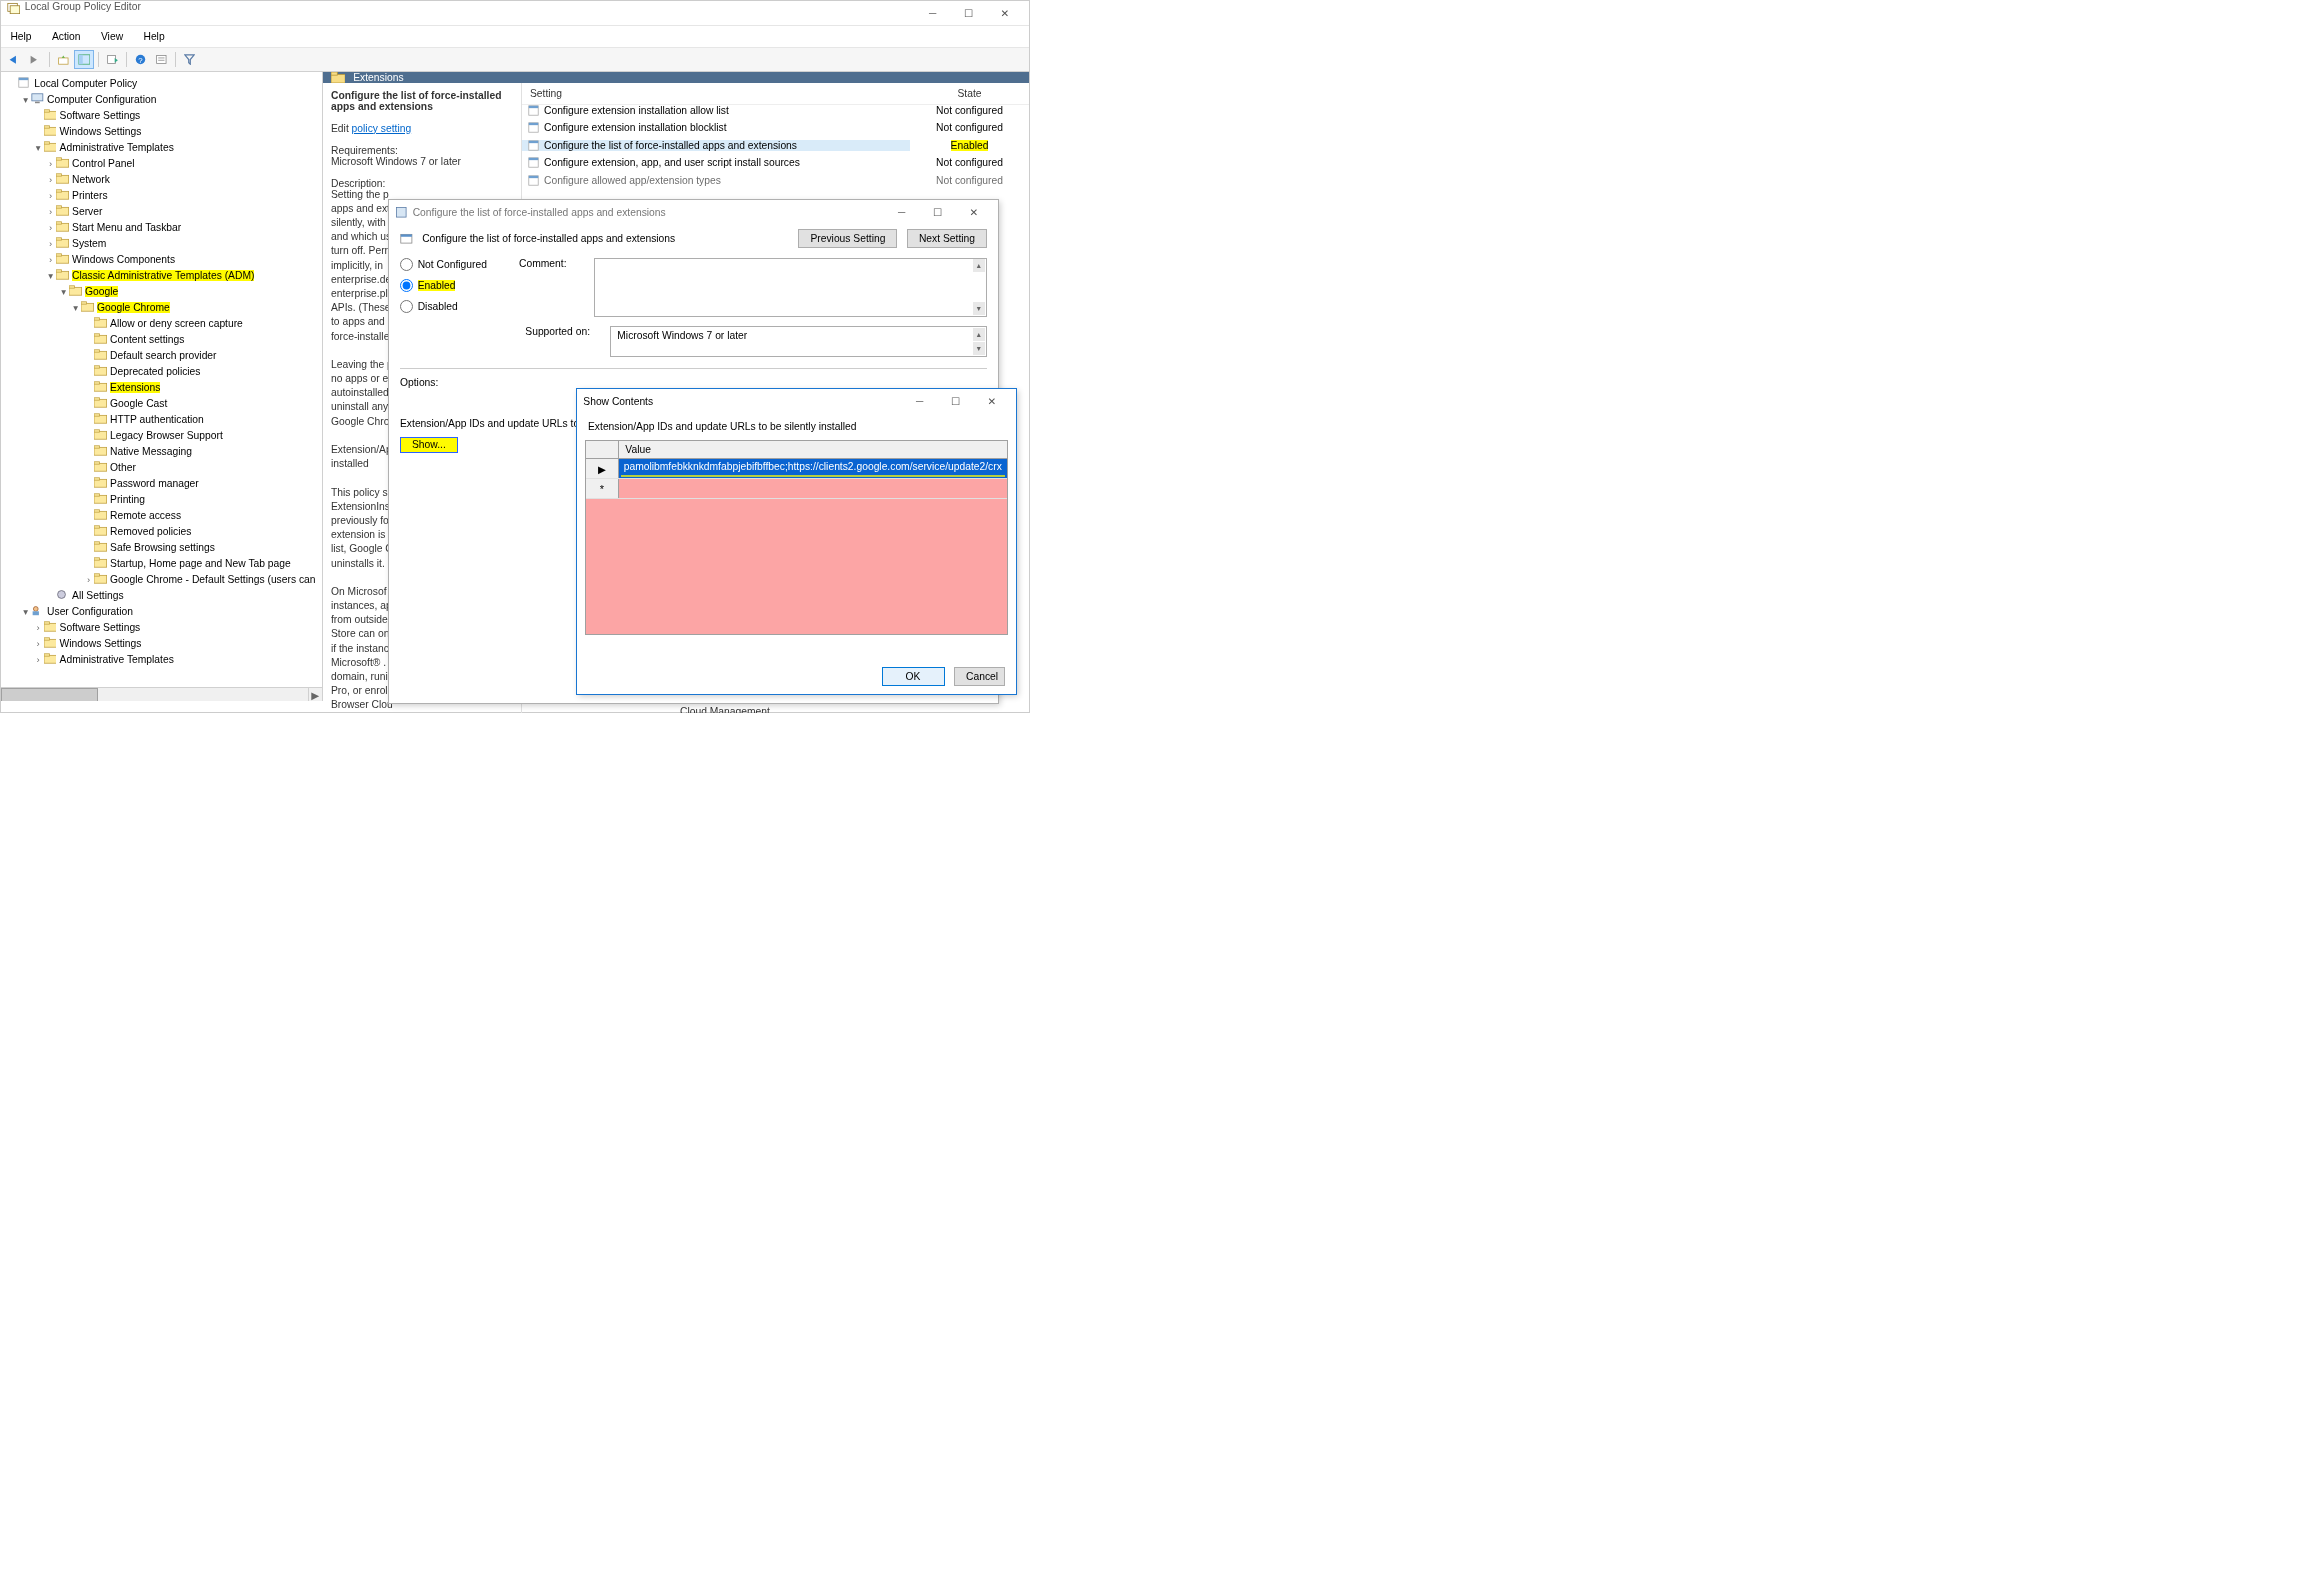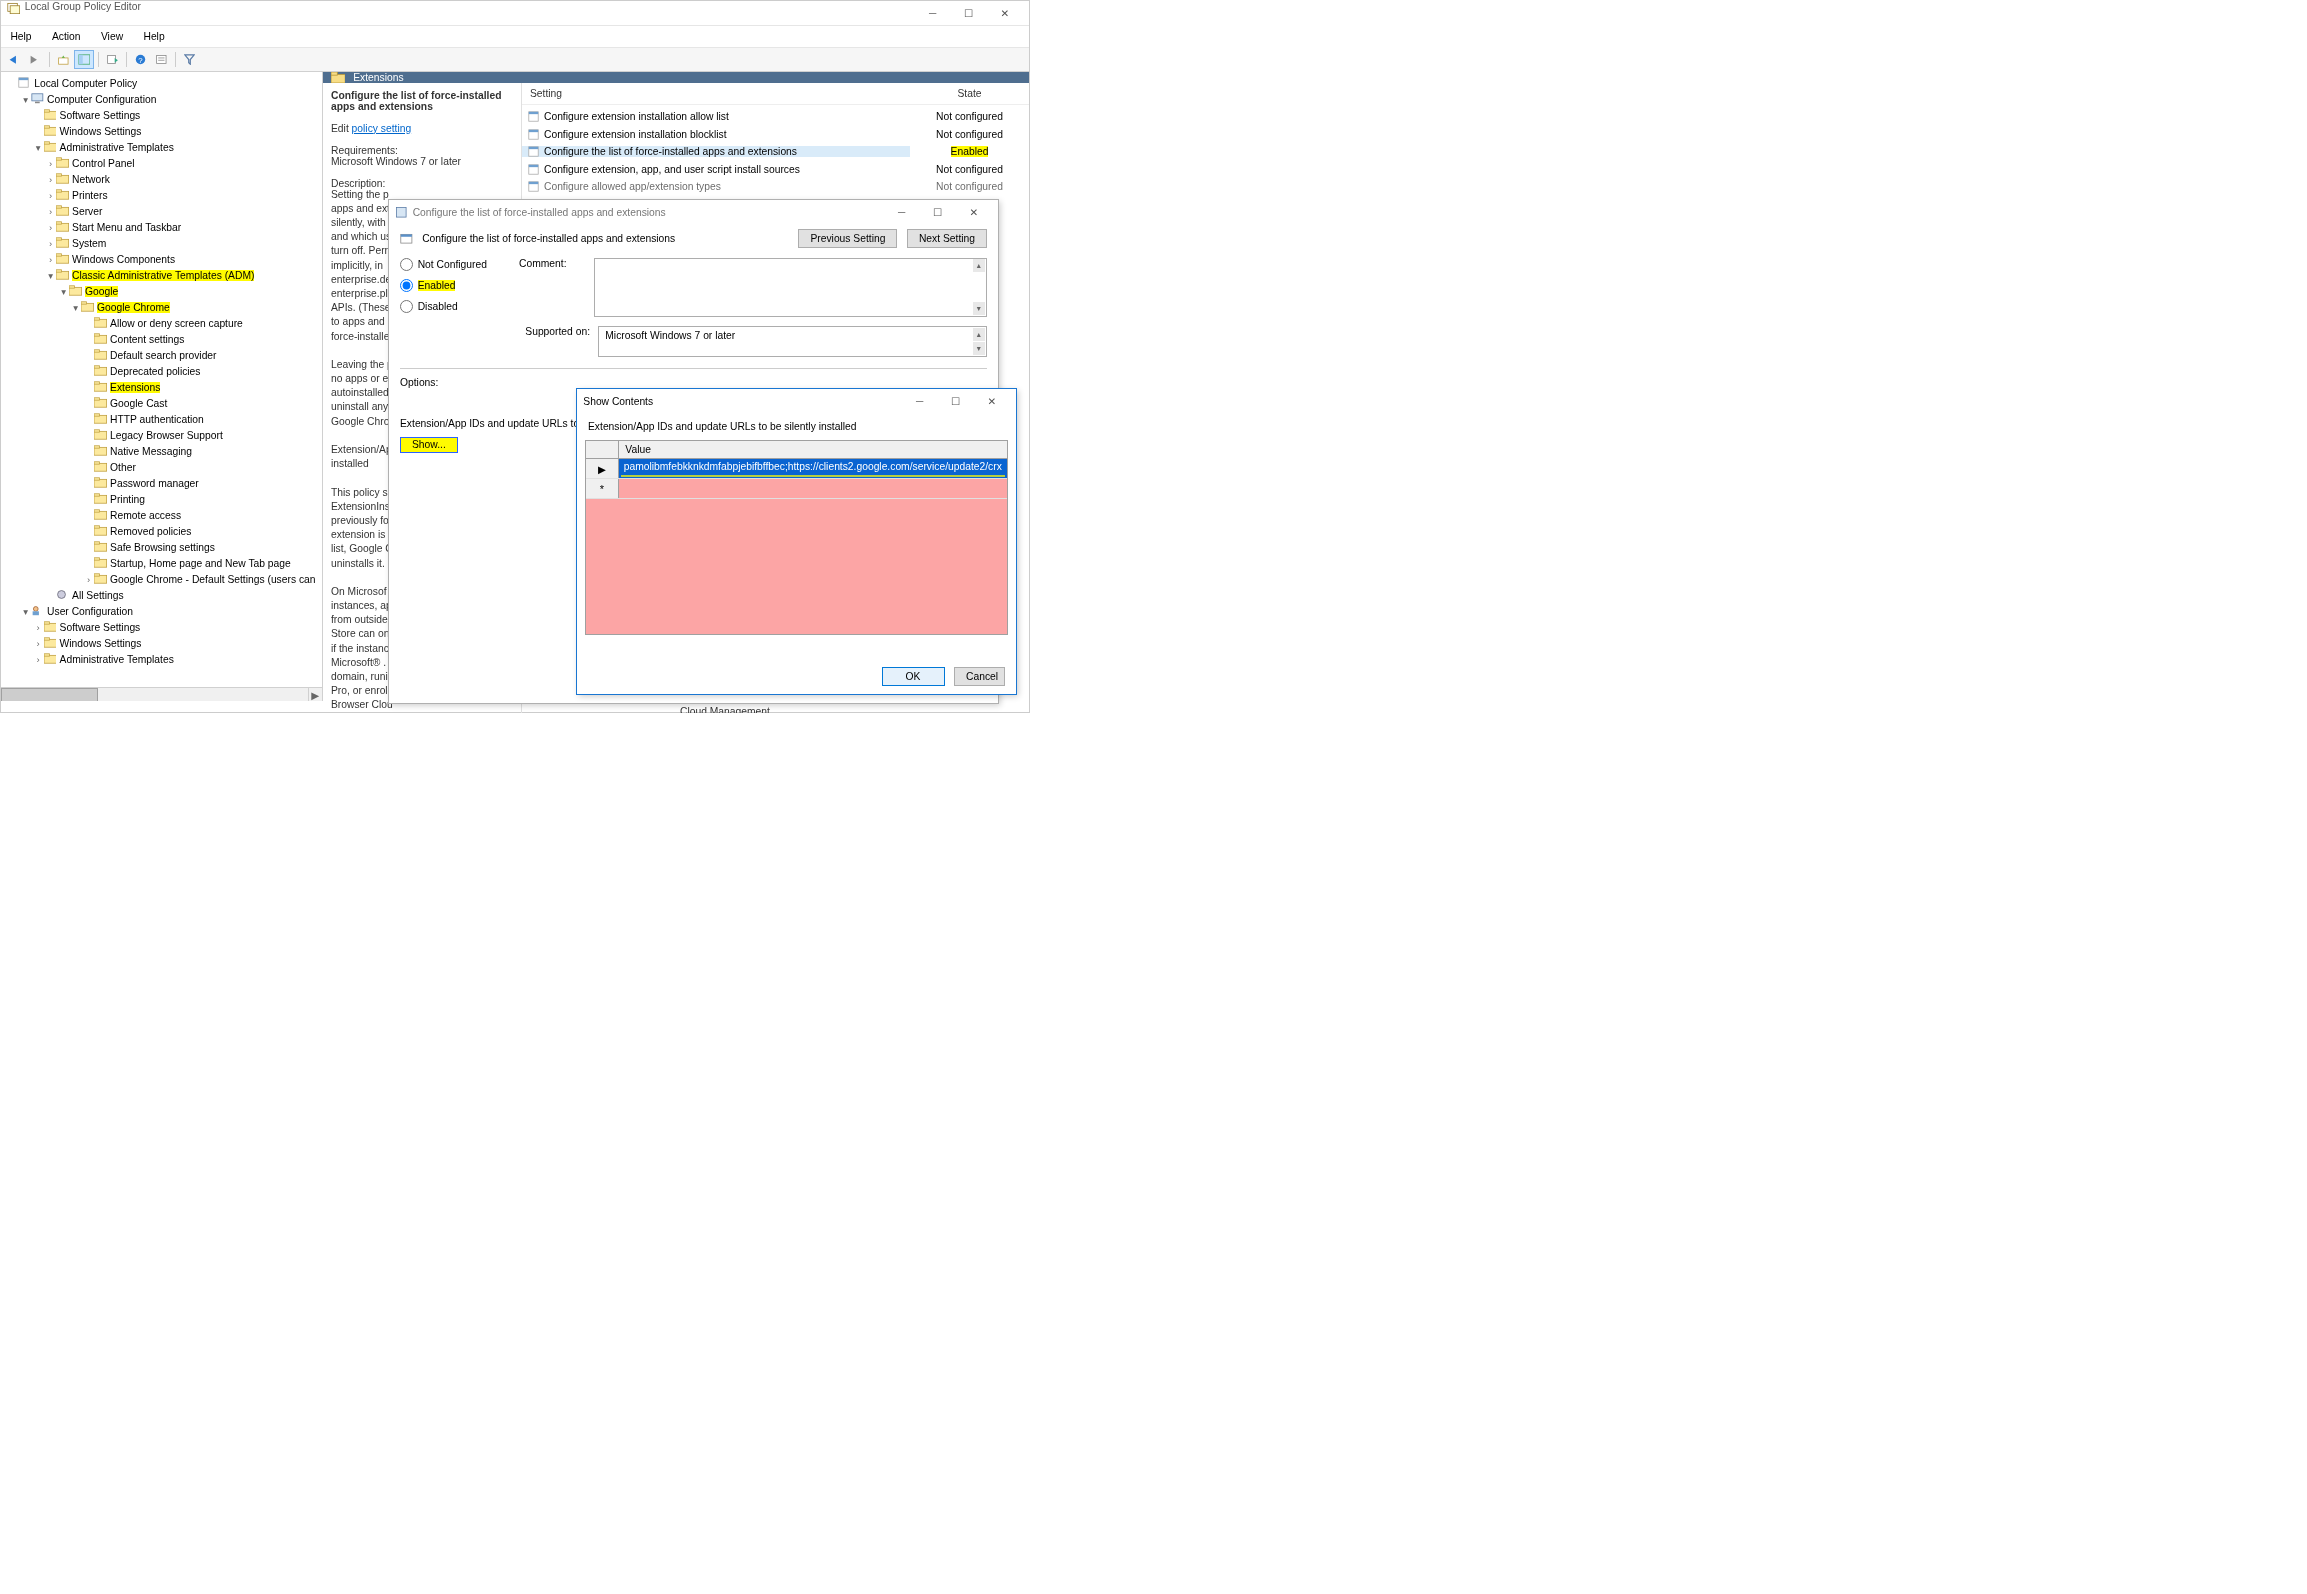--- a/index.html
+++ b/index.html
@@ -26,21 +26,21 @@
 .detail-pane{flex:1;display:flex;flex-direction:column}
 .detail-head{height:19px;background:#4f6e8f;color:#fff;display:flex;align-items:center;padding:0 8px;gap:8px}
 .detail-body{flex:1;display:flex}
 .desc{width:182px;padding:6.3px 8px;border-right:0.8px solid #e0e0e0;color:#333;overflow:hidden;position:relative}
 .desc b{font-weight:600}
 .desc a{color:#0066cc}
 .list{flex:1;display:flex;flex-direction:column}
 .list-head{display:flex;height:20.6px;align-items:center;color:#333;border-bottom:0.8px solid #eee}
 .list-head .c1{flex:1;padding-left:8px}
 .list-head .c2{width:119px;text-align:center}
-.lrow{display:flex;height:17.4px;align-items:flex-end}
+.lrow{display:flex;height:17.4px;align-items:flex-start}
 .lrow .c1{flex:1;display:flex;align-items:center;padding-left:6.3px;gap:4.7px}
 .lrow .c2{width:119px;text-align:center}
 .lrow.selrow .c1{background:#d9ebf9}
 .tabs{height:19px;border-top:0.8px solid #d0d0d0;display:flex;align-items:center;padding-left:4.7px;gap:3.2px}
 .tab{border:0.8px solid #ccc;border-bottom:none;background:#fff;padding:1.6px 8px;font-size:9.5px;position:relative;top:0.8px}
 .hscroll{height:13.5px;background:#f0f0f0;border-top:0.8px solid #d0d0d0;position:relative}
 .hscroll .thumb{position:absolute;left:0;top:0;height:12px;width:95px;background:#cdcdcd;border:0.8px solid #a0a0a0}
 .hscroll .arrow-r{position:absolute;right:0;top:0;width:13.5px;height:13.5px;display:flex;align-items:center;justify-content:center;color:#666;background:#f0f0f0;border-left:0.8px solid #d0d0d0}
 
 .dlg{position:absolute;border:0.8px solid #b0b0b0;background:#fff;box-shadow:1.6px 1.6px 6.3px rgba(0,0,0,.2)}
@@ -666,21 +666,21 @@
           </label>
       </div>
       <div style="display:flex;flex-direction:column;flex:1;gap:9.5px">
         <div style="display:flex;gap:4px">
           <span style="width:71px">Comment:</span>
           <div class="comment-box">
               <div class="spin-up">▴</div>
               <div class="spin-dn">▾</div>
             </div>
         </div>
-        <div style="display:flex;gap:8px">
+        <div style="display:flex;gap:20px">
           <span style="width:71px;text-align:right">Supported on:</span>
           <div class="comment-box" style="height:28.5px">
             <div class="sb-inner">Microsoft Windows 7 or later</div>
             <div class="spin-up">▴</div>
               <div class="spin-dn">▾</div>
           </div>
         </div>
       </div>
     </div>
     <div class="option-area">

